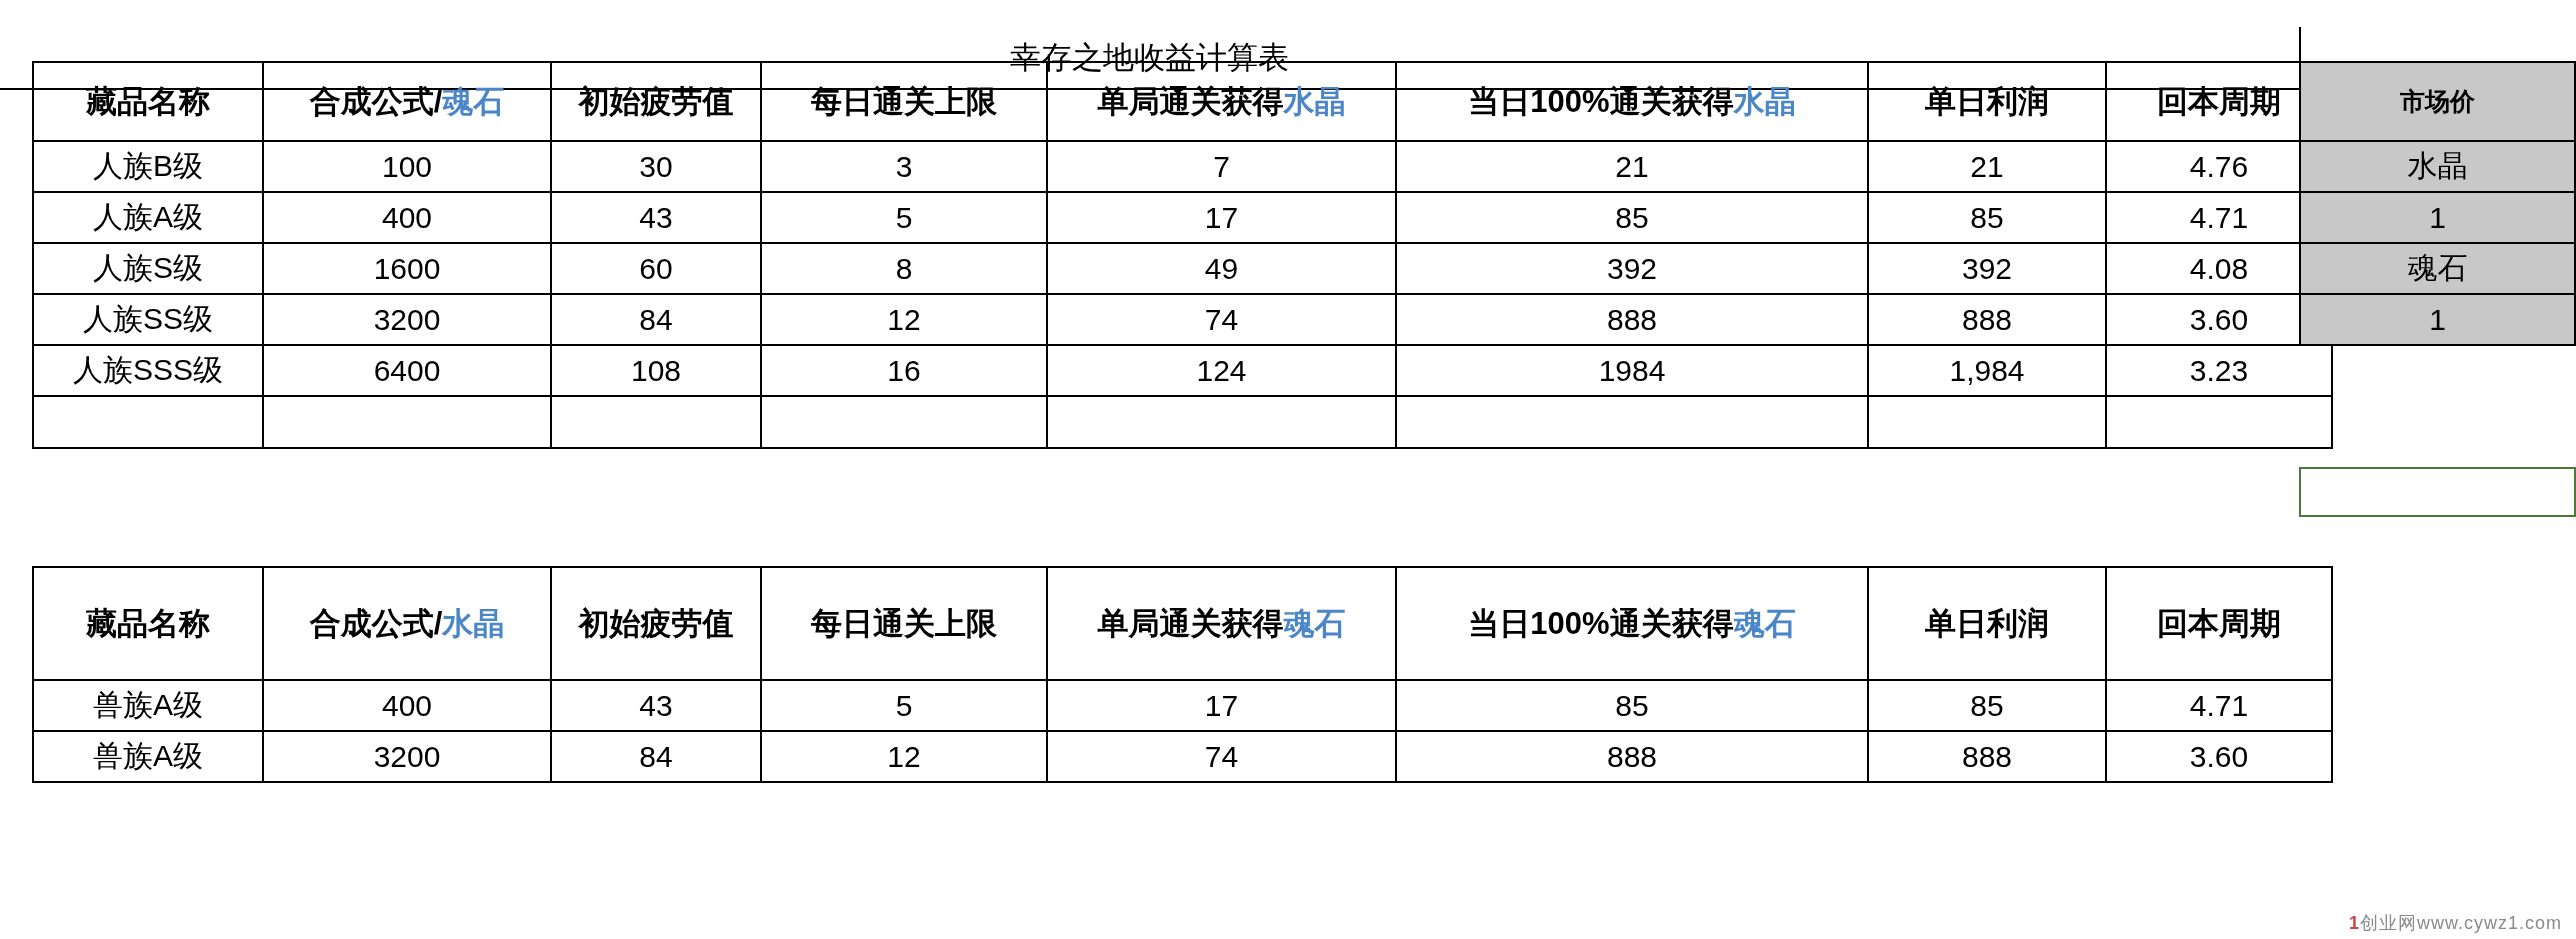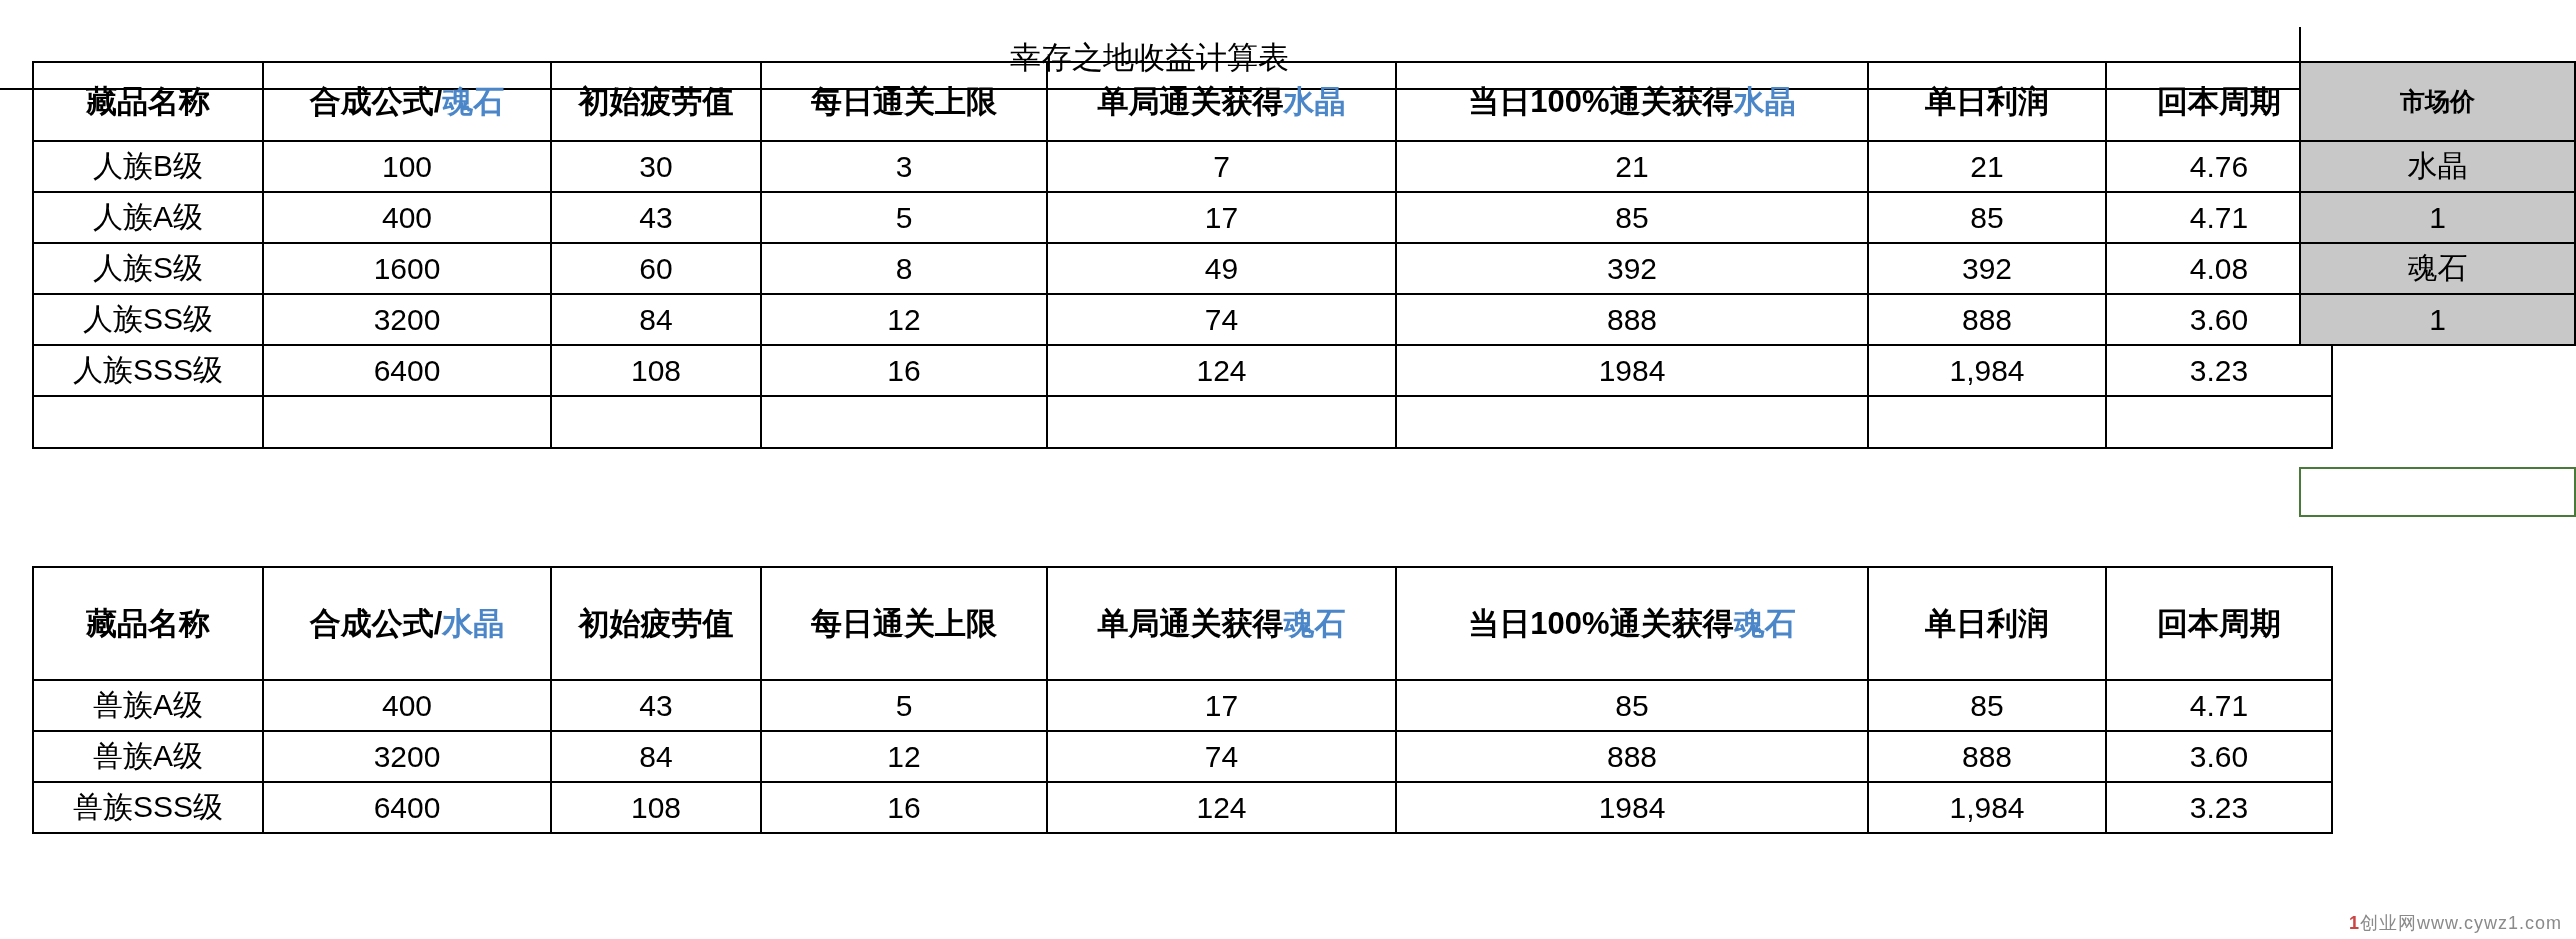--- a/index.html
+++ b/index.html
@@ -283,30 +283,20 @@
         <tr>
           <td>兽族A级</td>
           <td>3200</td>
           <td>84</td>
           <td>12</td>
           <td>74</td>
           <td>888</td>
           <td>888</td>
           <td>3.60</td>
         </tr>
-        <tr>
-          <td>兽族SSS级</td>
-          <td>6400</td>
-          <td>108</td>
-          <td>16</td>
-          <td>124</td>
-          <td>1984</td>
-          <td>1,984</td>
-          <td>3.23</td>
-        </tr>
       </tbody>
   </table>
 
   <div class="watermark">
     <span class="wm-logo">1</span><span>创业网www.cywz1.com</span>
   </div>
 
 </div>
 
 

